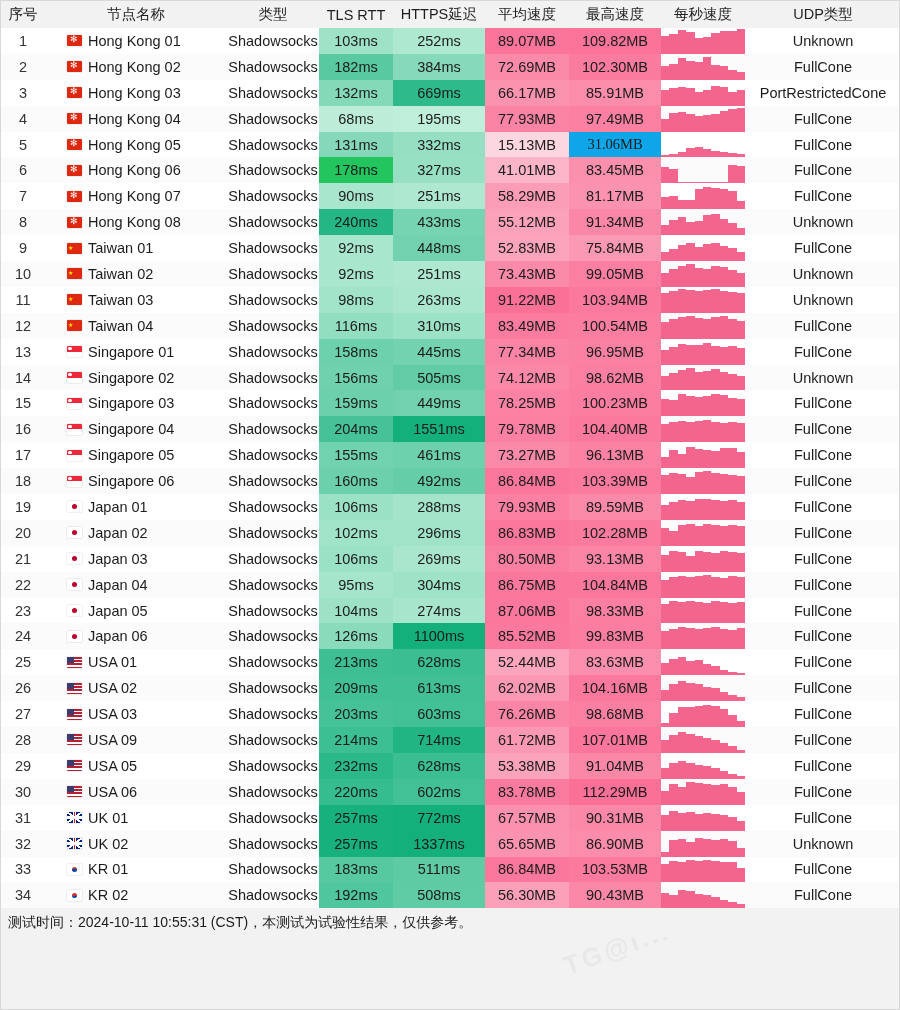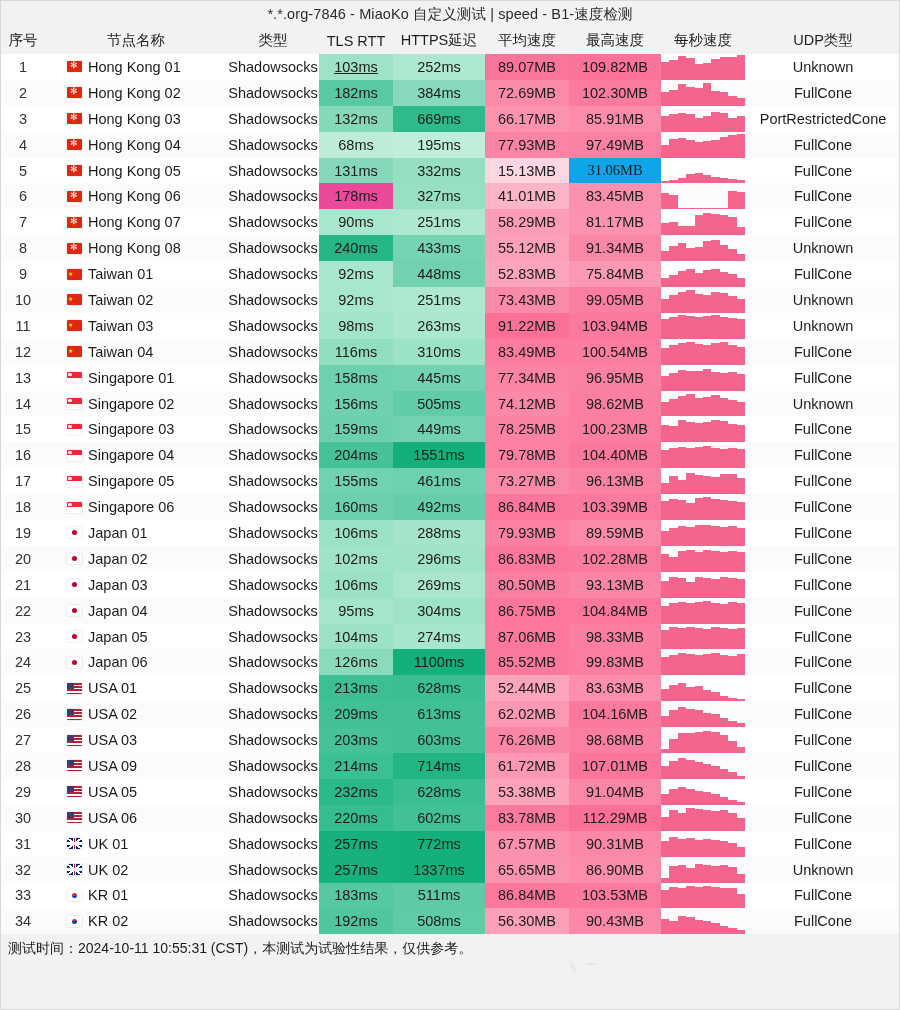--- a/index.html
+++ b/index.html
@@ -146,21 +146,20 @@
 <body>
 
 <div id="app">
 
   <div class="wm wm2">TG@i....</div>
   <div class="wm wm3">TG@i....</div>
   <div class="wm wm4">TG@i....</div>
   <div class="wm wm5">TG@i....</div>
   <div class="wm wm1">小众机场推荐</div>
 
-  <div class="titlebar">*.*.org-7846 - MiaoKo 自定义测试 | speed - B1-速度检测</div>
 
   <table class="grid">
     <colgroup>
       <col style="width:44px">
       <col style="width:182px">
       <col style="width:92px">
       <col style="width:74px">
       <col style="width:92px">
       <col style="width:84px">
       <col style="width:92px">
@@ -183,21 +182,21 @@
     <tbody id="tbody">
         <tr class="row row-even">
           <td class="c-idx">1</td>
           <td class="c-name">
             <div class="namewrap">
               <span class="flag hk"></span>
               <span>Hong Kong 01</span>
             </div>
           </td>
           <td class="c-type">Shadowsocks</td>
-          <td class="c-tls" style="background: rgb(158, 226, 199); text-decoration: underline;">103ms</td>
+          <td class="c-tls" style="background: rgb(158, 226, 199);">103ms</td>
           <td class="c-https" style="background: rgb(174, 232, 208);">252ms</td>
           <td class="c-avg" style="background: rgb(251, 116, 153);">89.07MB</td>
           <td class="c-max" style="background: rgb(251, 115, 152);">109.82MB</td>
           <td class="c-spark">
             <div class="spark">
               <span style="height: 18px; background: rgb(244, 101, 142);"></span>
               <span style="height: 20px; background: rgb(244, 101, 142);"></span>
               <span style="height: 24px; background: rgb(244, 101, 142);"></span>
               <span style="height: 22px; background: rgb(244, 101, 142);"></span>
               <span style="height: 16px; background: rgb(244, 101, 142);"></span>
@@ -328,21 +327,21 @@
         </tr>
         <tr class="row row-odd">
           <td class="c-idx">6</td>
           <td class="c-name">
             <div class="namewrap">
               <span class="flag hk"></span>
               <span>Hong Kong 06</span>
             </div>
           </td>
           <td class="c-type">Shadowsocks</td>
-          <td class="c-tls" style="background: #ec4899;">178ms</td>
+          <td class="c-tls" style="background: #22c55e;">178ms</td>
           <td class="c-https" style="background: rgb(151, 224, 196);">327ms</td>
           <td class="c-avg" style="background: rgb(252, 180, 200);">41.01MB</td>
           <td class="c-max" style="background: rgb(251, 144, 173);">83.45MB</td>
           <td class="c-spark">
             <div class="spark">
               <span style="height: 16px; background: rgb(244, 101, 142);"></span>
               <span style="height: 14px; background: rgb(244, 101, 142);"></span>
               <span style="height: 1px; background: rgb(244, 101, 142);"></span>
               <span style="height: 1px; background: rgb(244, 101, 142);"></span>
               <span style="height: 1px; background: rgb(244, 101, 142);"></span>

